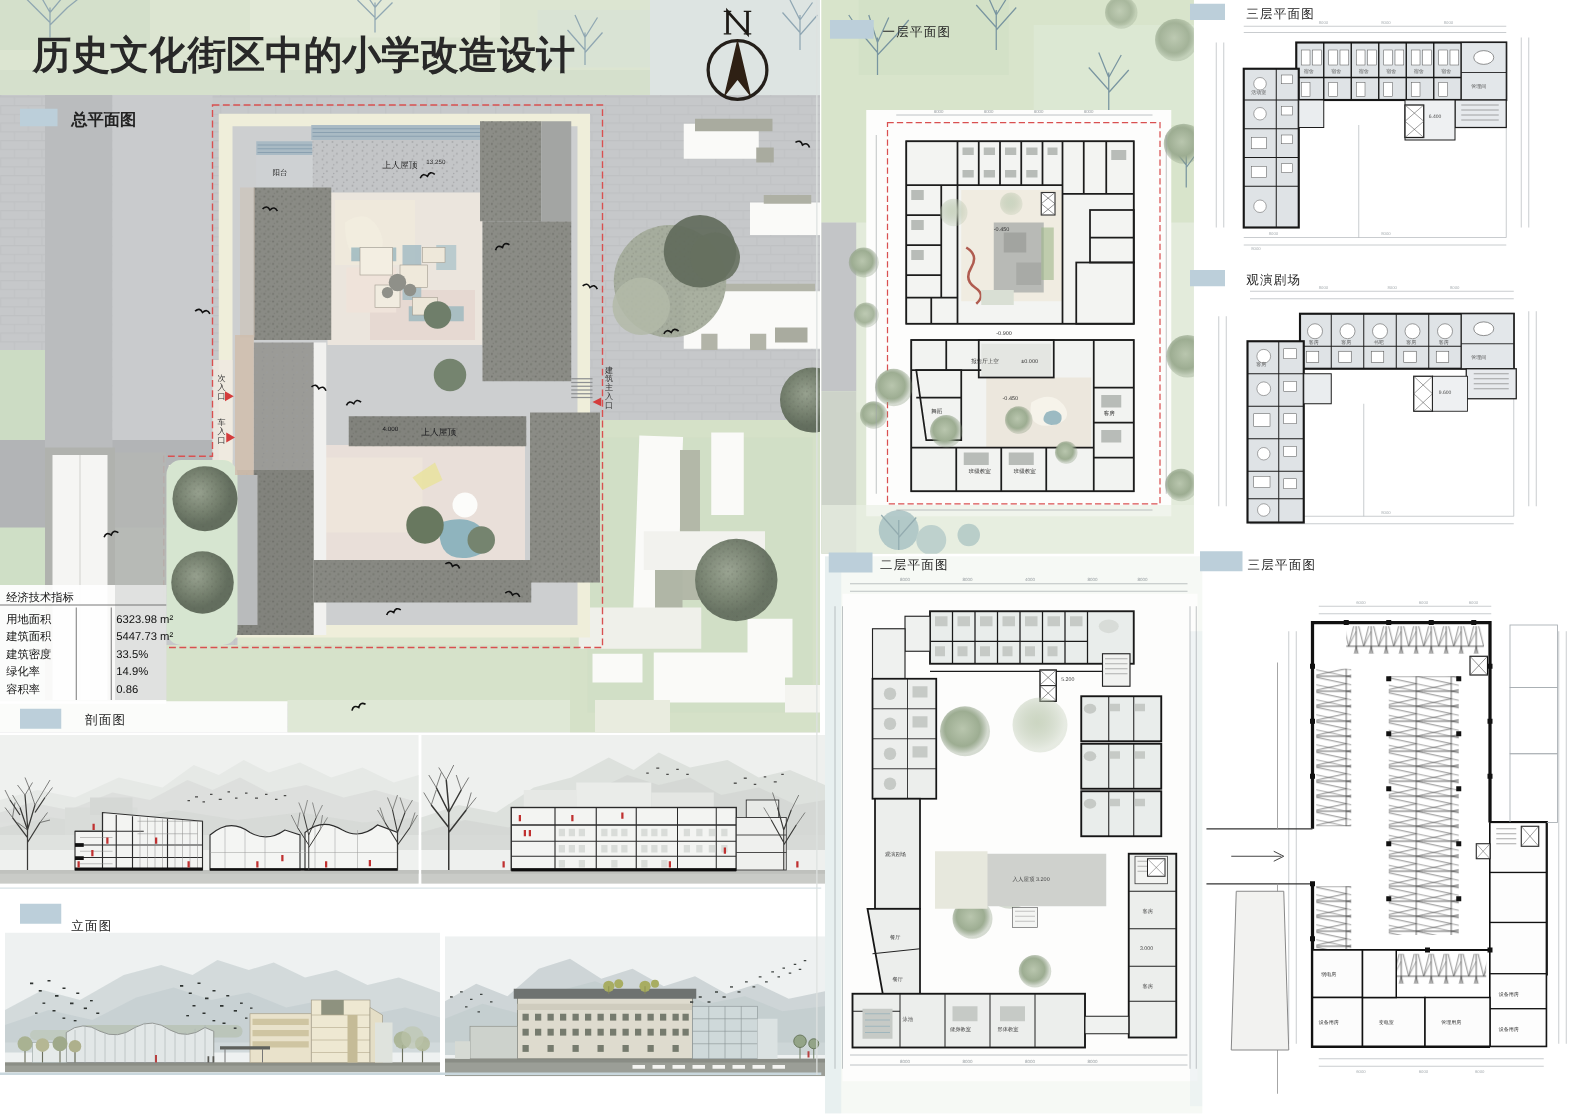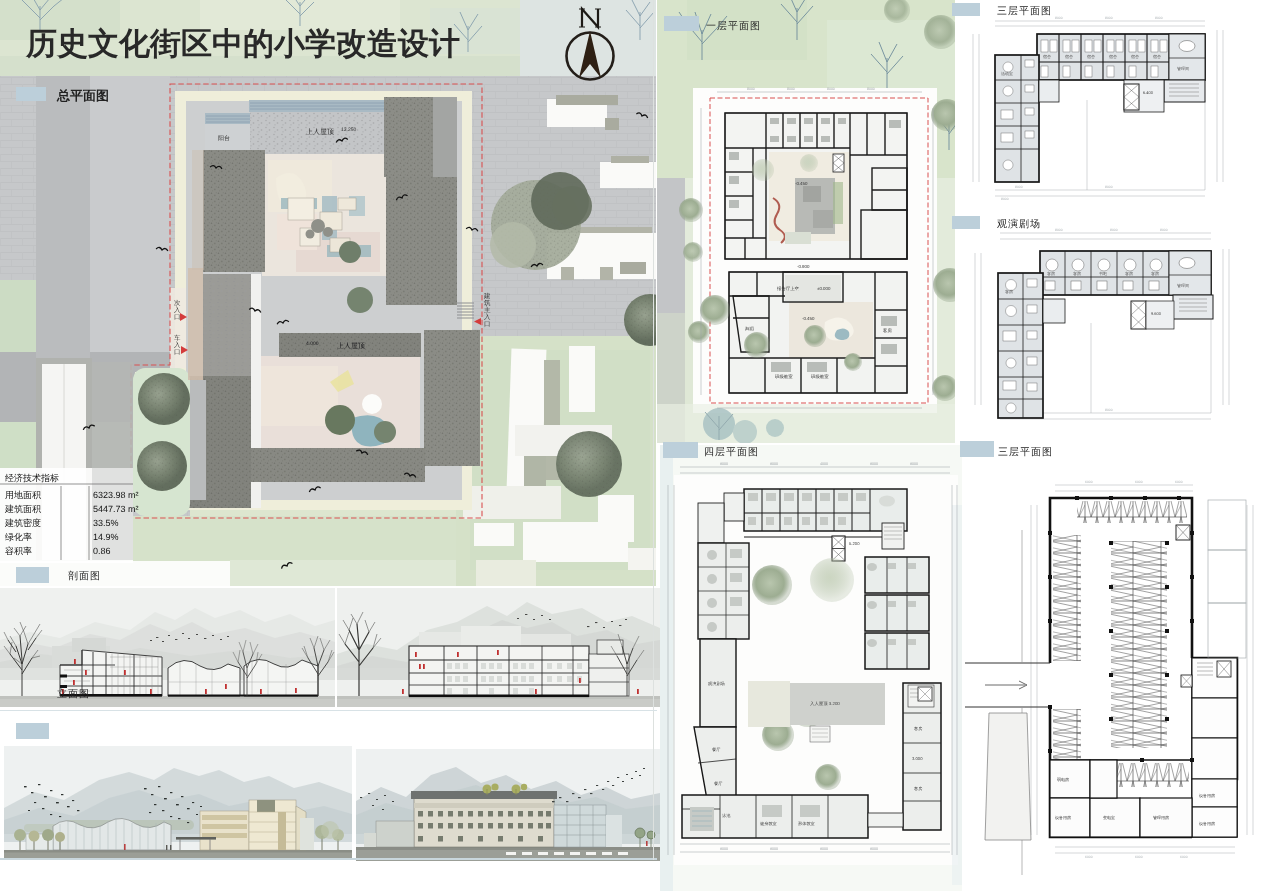--- a/index.html
+++ b/index.html
@@ -743,21 +743,21 @@
 <line x1="295" y1="98" x2="295" y2="88"></line>
         <circle cx="295" cy="86" r="4"></circle>
 </g>
 <rect x="290" y="92" width="1.6" height="5" fill="#b84040"></rect>
 </svg>
 
 <div class="bluetag" style="left:16px;top:567px;width:33px;height:16px;"></div>
 <div class="hdr" style="left:68px;top:569px;">剖面图</div>
 
 <div class="bluetag" style="left:16px;top:723px;width:33px;height:16px;"></div>
-<div class="hdr" style="left:57px;top:687px;">立面图</div>
+<div class="hdr" style="left:57px;top:734px;">立面图</div>
 
 <svg class="abs" style="left:657px;top:0" width="305" height="443" viewBox="0 0 305 443">
 <defs>
   <radialGradient id="softtree" cx="0.45" cy="0.45">
     <stop offset="0" stop-color="#b9c6ae"></stop>
           <stop offset="0.7" stop-color="#9dad92"></stop>
           <stop offset="1" stop-color="#8a9b80" stop-opacity="0.35"></stop>
   </radialGradient>
   <radialGradient id="palet" cx="0.45" cy="0.45">
     <stop offset="0" stop-color="#ccd6c2"></stop>
@@ -1117,21 +1117,21 @@
         <line x1="250" y1="244" x2="272" y2="244"></line>
         <line x1="250" y1="248" x2="272" y2="248"></line>
         <line x1="250" y1="252" x2="272" y2="252"></line>
       </g>
 
 <rect x="258" y="242" width="14" height="14" fill="#fff" stroke="#222" stroke-width="0.8"></rect>
 <path d="M258,242 l14,14 M272,242 l-14,14" stroke="#666" stroke-width="0.45"></path>
 </svg>
 
 <div class="bluetag" style="left:663px;top:442px;width:35px;height:16px;"></div>
-<div class="hdr" style="left:704px;top:445px;">四层平面图</div>
+<div class="hdr" style="left:704px;top:445px;">二层平面图</div>
 
 <svg class="abs" style="left:955px;top:0" width="306" height="216" viewBox="0 0 306 216">
 <rect width="306" height="216" fill="#ffffff"></rect>
 
 <g stroke="#a8aeb2" stroke-width="0.5">
 <line x1="40" y1="21" x2="250" y2="21"></line>
         <line x1="40" y1="26" x2="250" y2="26"></line>
 <line x1="40" y1="190" x2="250" y2="190"></line>
         <line x1="40" y1="196" x2="250" y2="196"></line>
 <line x1="18" y1="34" x2="18" y2="182"></line>

